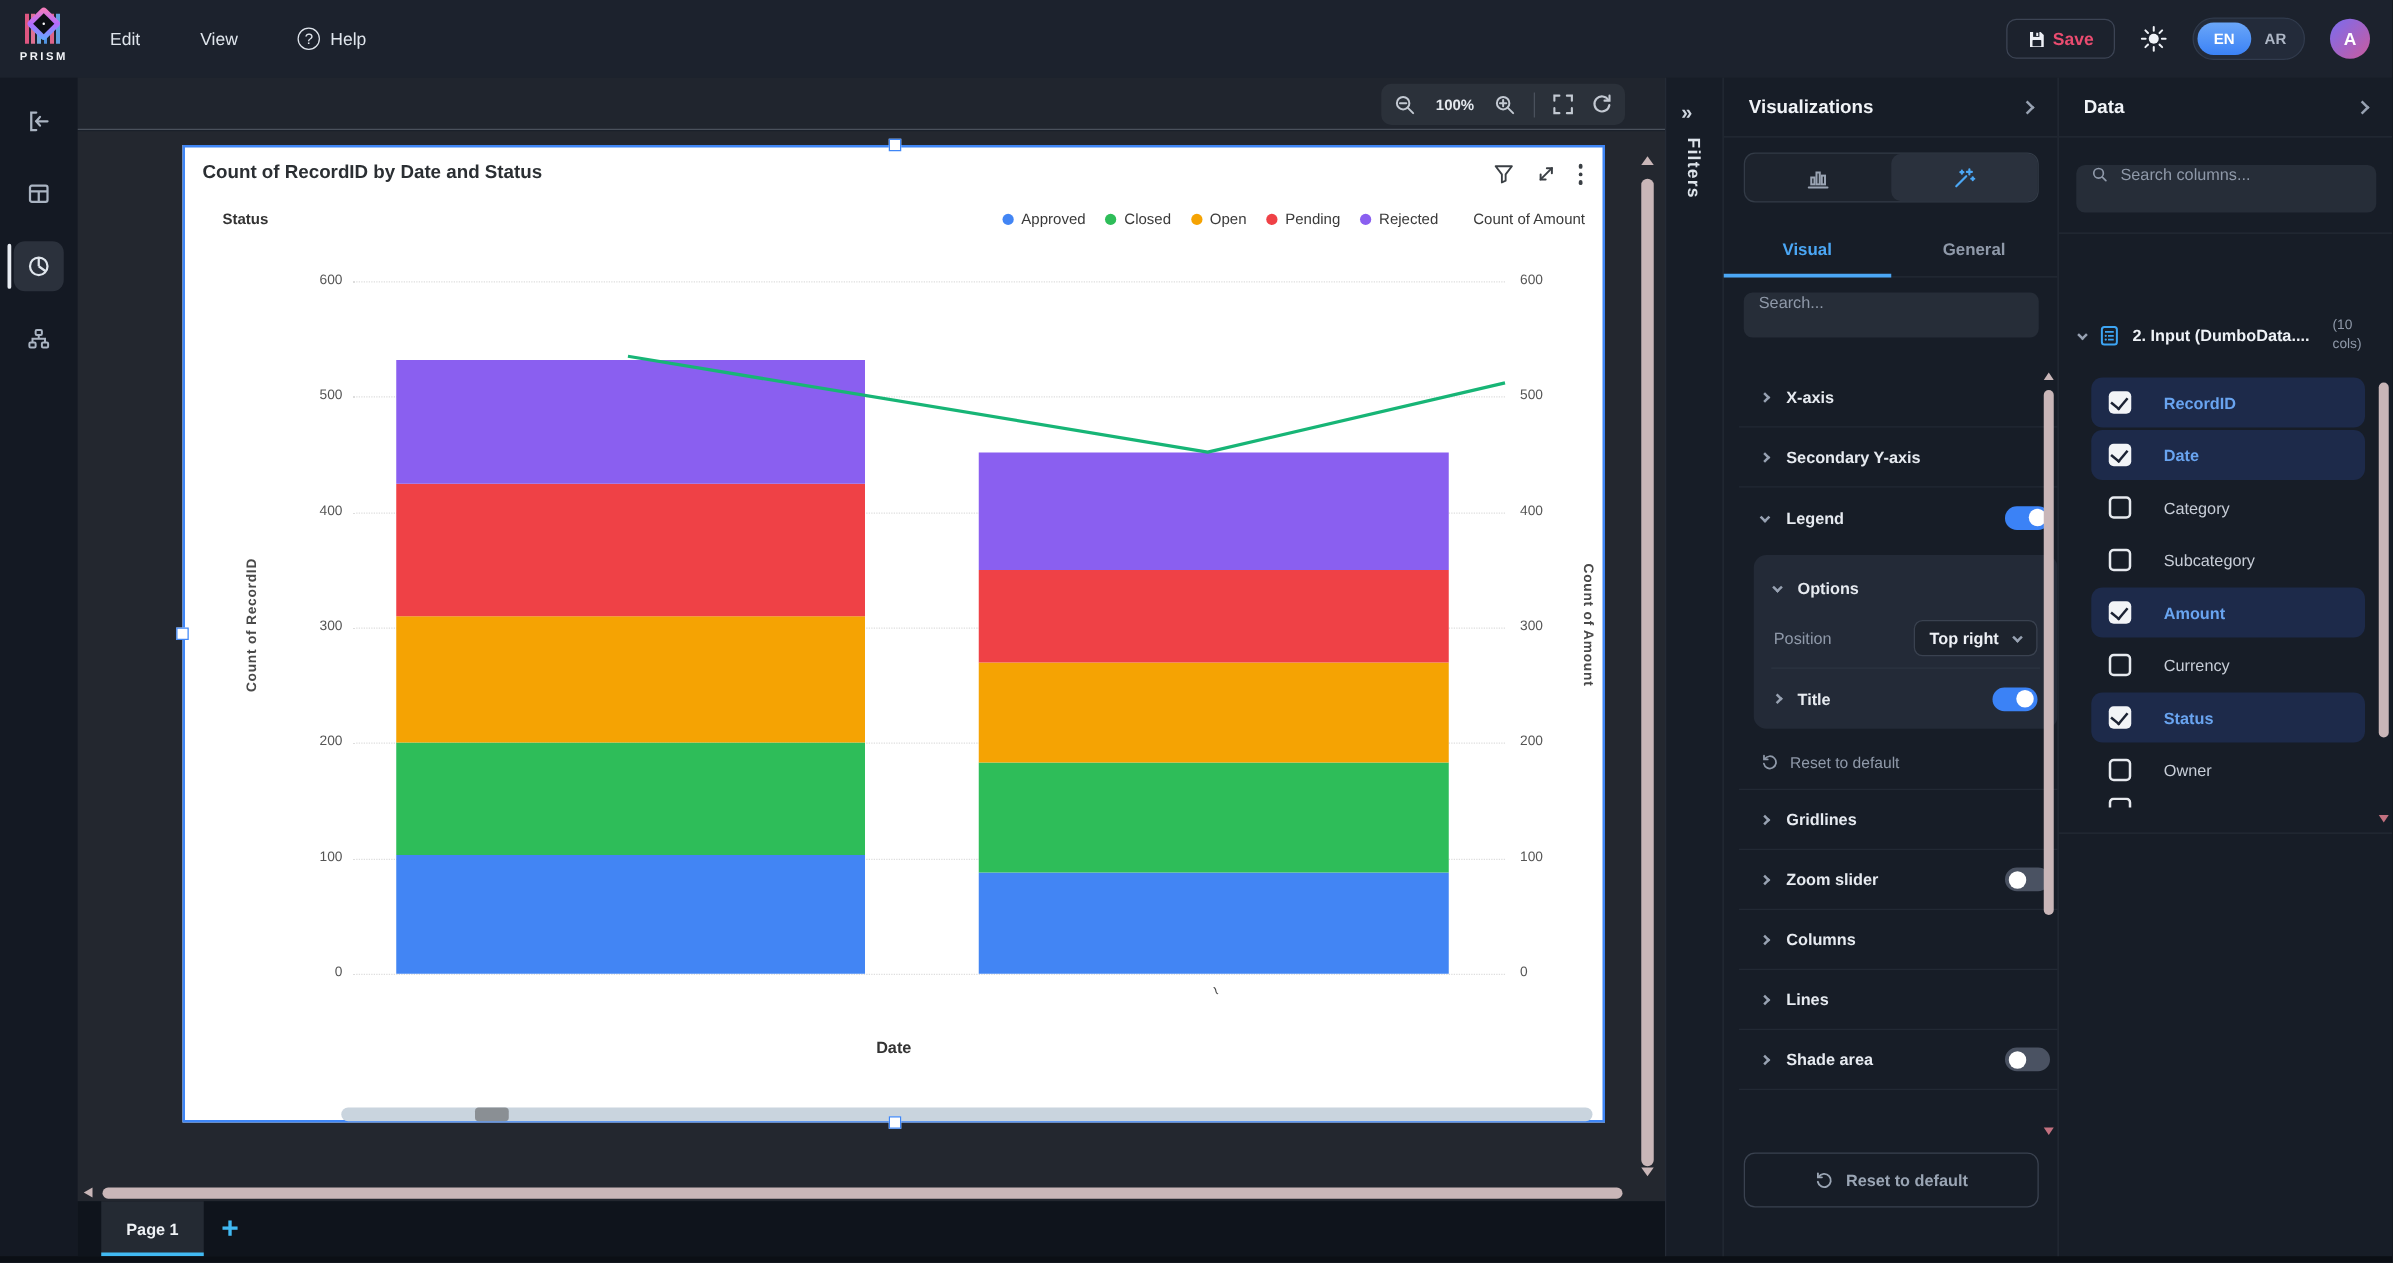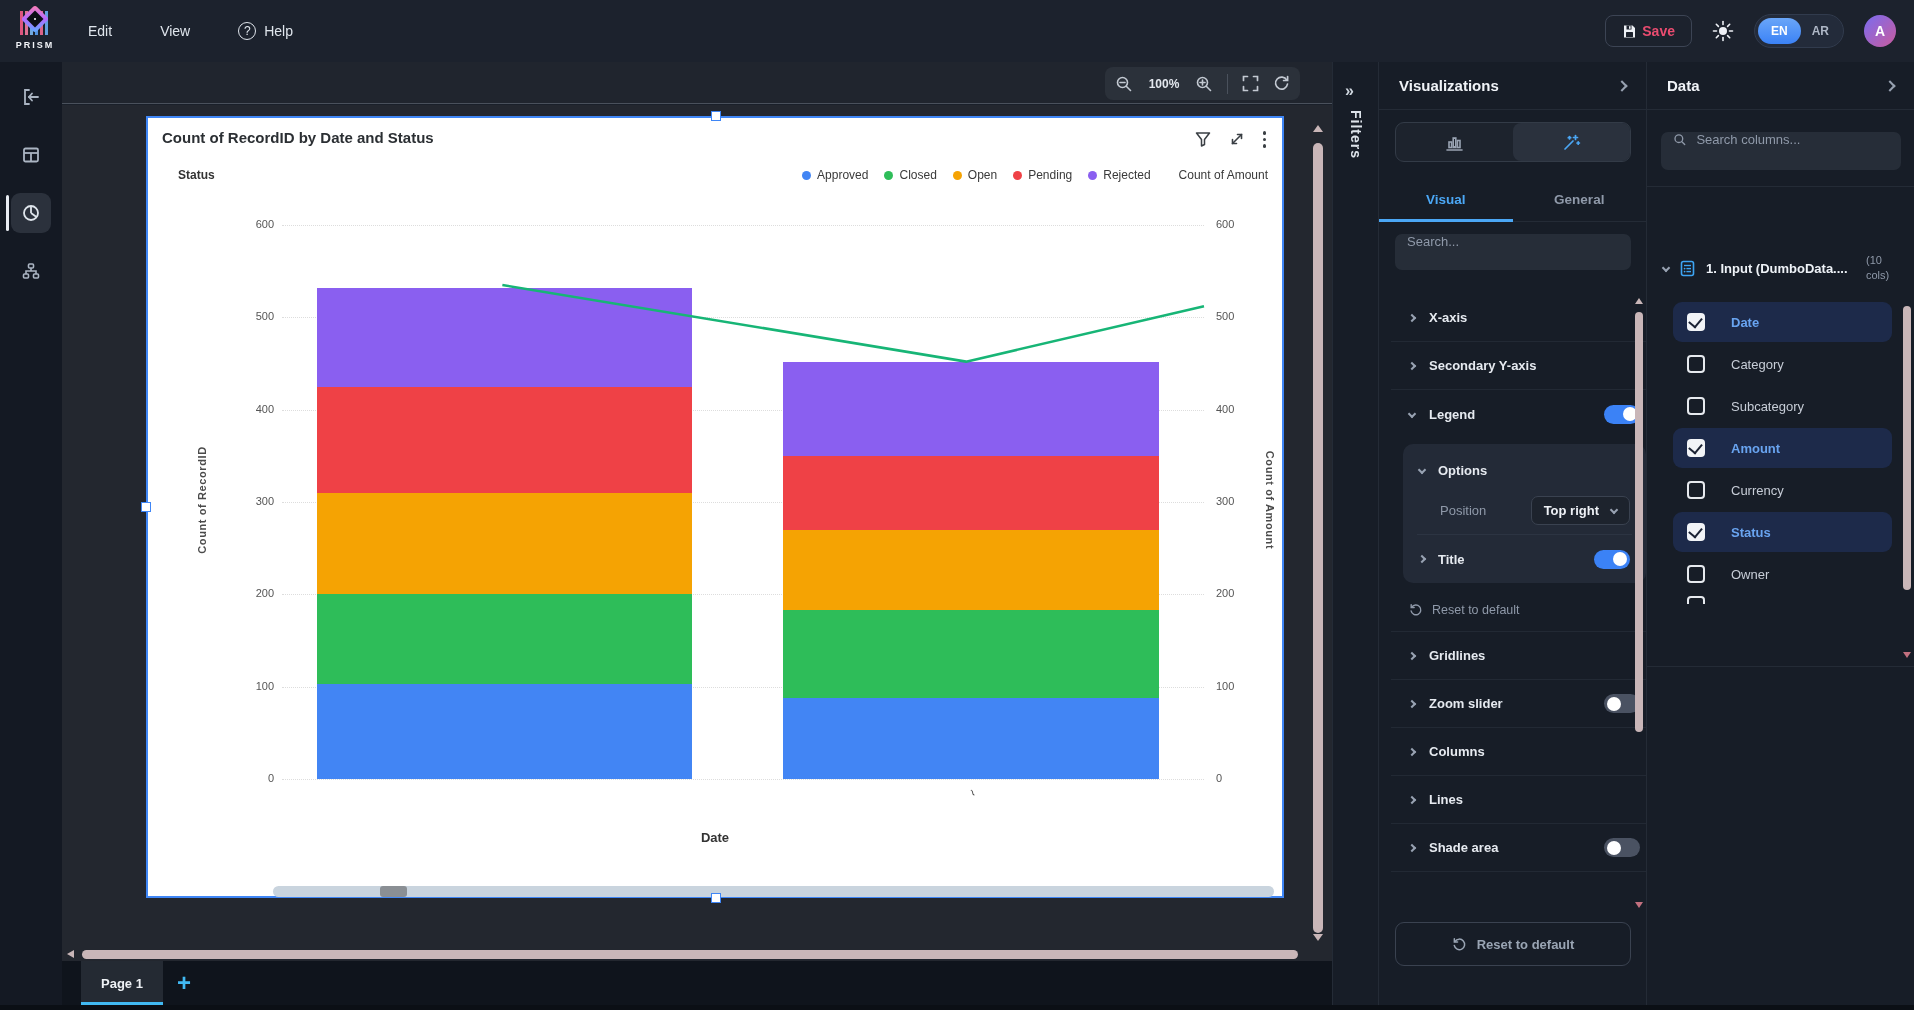--- a/index.html
+++ b/index.html
@@ -120,21 +120,21 @@
   .sec-label { font-size:13px; font-weight:bold; color:#e6eaf0; flex:1; }
   .toggle { width:36px; height:19px; border-radius:10px; position:relative; flex:none; }
   .toggle.on { background:#3b82f6; }
   .toggle.off { background:#4a5262; }
   .toggle .knob { position:absolute; top:2.5px; width:14px; height:14px; background:#fff; border-radius:50%; }
   .toggle.on .knob { right:3px; } .toggle.off .knob { left:3px; }
 
   .legend-card { position:relative; margin:6px 12px 8px; background:#232a37; border-radius:10px; padding:6px 0 4px; }
   .card-row { height:40px; display:flex; align-items:center; padding:0 16px; gap:13px; }
   .card-row .lbl { font-size:13px; font-weight:bold; color:#e6eaf0; }
-  .card-row.pos { justify-content:space-between;margin-left:21px; }
+  .card-row.pos { justify-content:space-between; }
   .pos-label { font-size:13px; color:#8f99a9; }
   .select { display:flex; align-items:center; gap:12px; background:#1d232d; border:1px solid #3a4250; border-radius:7px; padding:6px 12px; font-size:13px; font-weight:bold; color:#eef1f6; }
   .card-divider { height:1px; background:#2c3442; margin:4px 14px; }
   .reset-link { display:flex; align-items:center; gap:9px; padding:12px 18px 14px; font-size:12.5px; color:#8f99a9; }
   .vis-reset-btn { position:absolute; left:16px; top:860px; width:236px; height:44px; border:1px solid #3a4250; border-radius:9px; background:transparent; color:#9aa5b4; font-size:13px; font-weight:bold; display:flex; align-items:center; justify-content:center; gap:10px; font-family:"Liberation Sans",sans-serif; }
 
   .panel-scrollbar { position:absolute; right:2px; width:9px; }
   .panel-scrollbar .thumb { position:absolute; left:0; width:8px; background:#c9b6b8; border-radius:5px; }
 
   
@@ -570,27 +570,31 @@
     <div class="tree-row">
       <span class="chev d sm"></span>
       <svg width="17" height="17" viewBox="0 0 17 17">
           <rect x="2.5" y="1.5" width="12" height="14" rx="2" fill="none" stroke="#3da5f4" stroke-width="1.6"></rect>
           <line x1="5" y1="5.5" x2="12" y2="5.5" stroke="#3da5f4" stroke-width="1.4"></line>
           <circle cx="5.6" cy="8.6" r="0.9" fill="#3da5f4"></circle>
           <line x1="7.4" y1="8.6" x2="12" y2="8.6" stroke="#3da5f4" stroke-width="1.4"></line>
           <circle cx="5.6" cy="11.6" r="0.9" fill="#3da5f4"></circle>
           <line x1="7.4" y1="11.6" x2="12" y2="11.6" stroke="#3da5f4" stroke-width="1.4"></line>
         </svg>
-      <span class="tree-name">1. Input (DumboData....</span>
+      <span class="tree-name">2. Input (DumboData....</span>
       <span class="tree-cols">(10 cols)</span>
     </div>
 
     <div class="columns-list" id="columns-list">
         <div class="col-row sel">
           <span class="cbx on"></span>
+          <span class="col-name">RecordID</span>
+        </div>
+        <div class="col-row sel">
+          <span class="cbx on"></span>
           <span class="col-name">Date</span>
         </div>
         <div class="col-row">
           <span class="cbx off"></span>
           <span class="col-name">Category</span>
         </div>
         <div class="col-row">
           <span class="cbx off"></span>
           <span class="col-name">Subcategory</span>
         </div>

